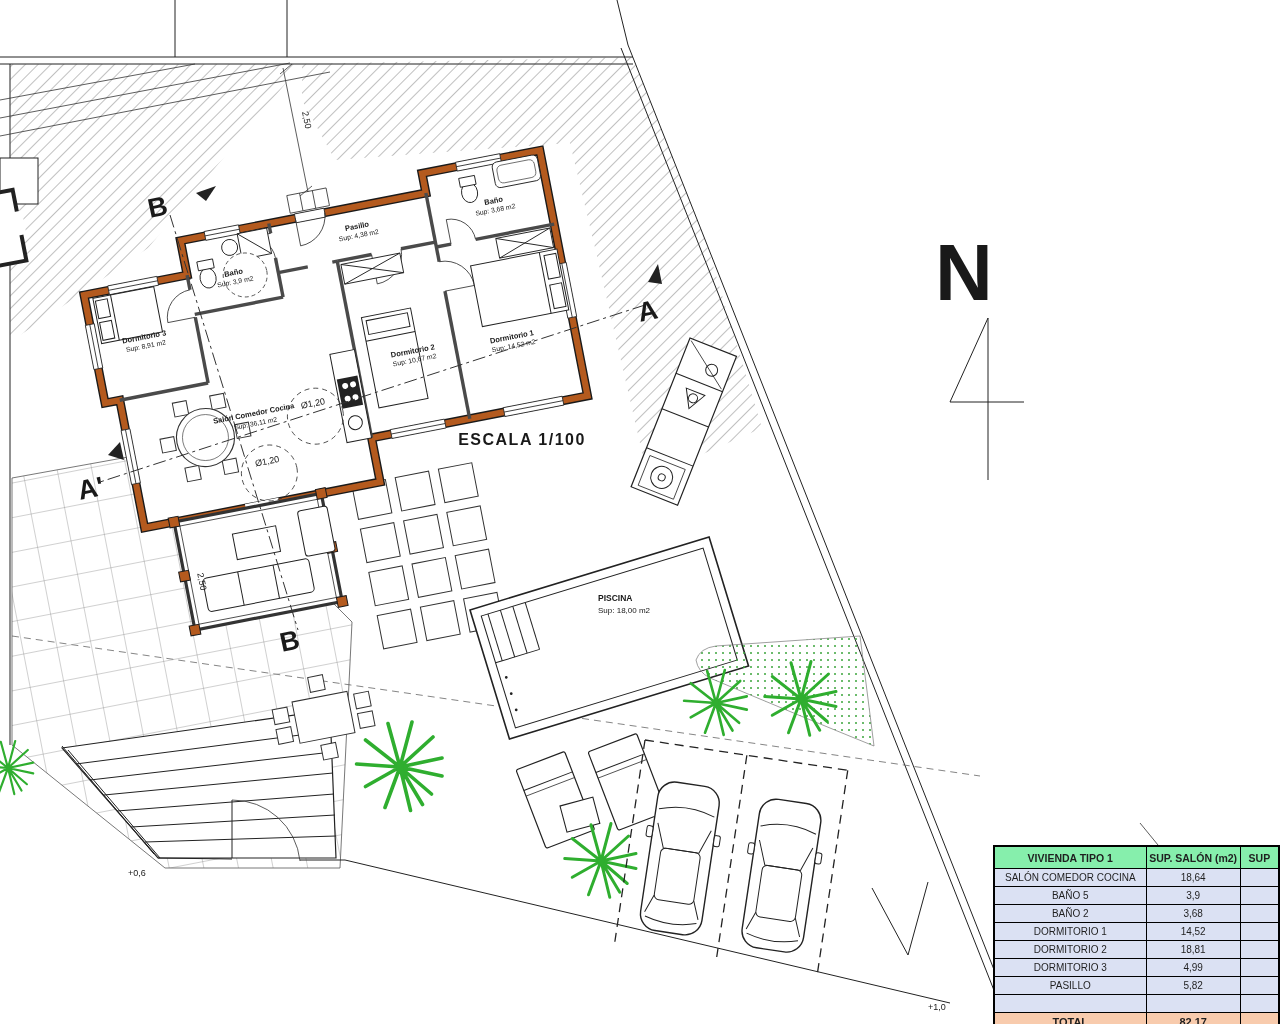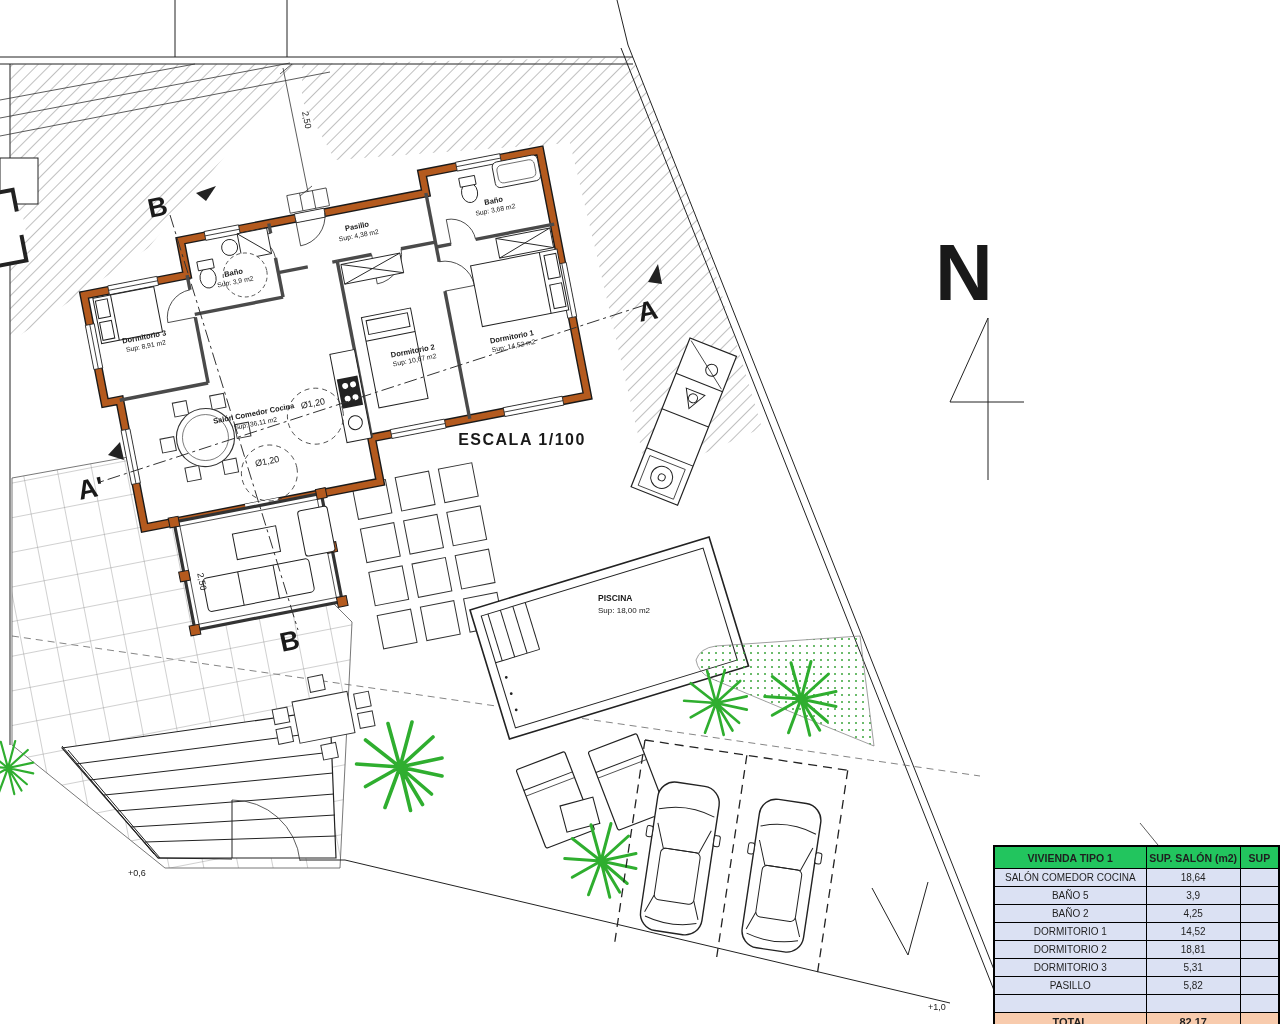--- a/index.html
+++ b/index.html
@@ -11,21 +11,21 @@
   .t{font-family:"Liberation Sans",sans-serif;fill:#191919;}
   .room-name{font-size:7.5px;font-weight:700;text-anchor:middle;}
   .room-area{font-size:6.8px;font-weight:400;text-anchor:middle;}
   .section-letter{font-size:27px;font-weight:700;}
   .dim{font-size:9px;font-weight:400;}
   
   .area-table{position:absolute;left:993px;top:845px;border-collapse:collapse;table-layout:fixed;
               border:2px solid #000;}
   .area-table td{border:1px solid #000;height:17px;text-align:center;font-size:10px;color:#1f1f1f;
                  background:#dbe1f3;padding:0 2px;white-space:nowrap;overflow:hidden;}
-  .area-table tr.hdr td{background:#22c55e;font-weight:700;font-size:10.5px;height:21px;}
+  .area-table tr.hdr td{background:#86efac;font-weight:700;font-size:10.5px;height:21px;}
   .area-table tr.total td{background:#f8cbad;font-weight:700;font-size:11px;height:18px;}
 </style>
 </head>
 <body>
 
 <div class="stage">
 <svg width="1280" height="1024" viewBox="0 0 1280 1024">
   <defs>
     <pattern id="hatch" width="9" height="9" patternUnits="userSpaceOnUse" patternTransform="rotate(45)">
       <line x1="0" y1="0" x2="0" y2="9" stroke="#4a4a4a" stroke-width="0.7"></line>
@@ -417,36 +417,36 @@
     <td>18,64</td>
           <td></td>
   </tr>
   <tr>
     <td>BAÑO 5</td>
     <td>3,9</td>
           <td></td>
   </tr>
   <tr>
     <td>BAÑO 2</td>
-    <td>4,25</td>
+    <td>3,68</td>
           <td></td>
   </tr>
   <tr>
     <td>DORMITORIO 1</td>
     <td>14,52</td>
           <td></td>
   </tr>
   <tr>
     <td>DORMITORIO 2</td>
     <td>18,81</td>
           <td></td>
   </tr>
   <tr>
     <td>DORMITORIO 3</td>
-    <td>5,31</td>
+    <td>4,99</td>
           <td></td>
   </tr>
   <tr>
     <td>PASILLO</td>
     <td>5,82</td>
           <td></td>
   </tr>
   <tr>
     <td></td>
     <td></td>

